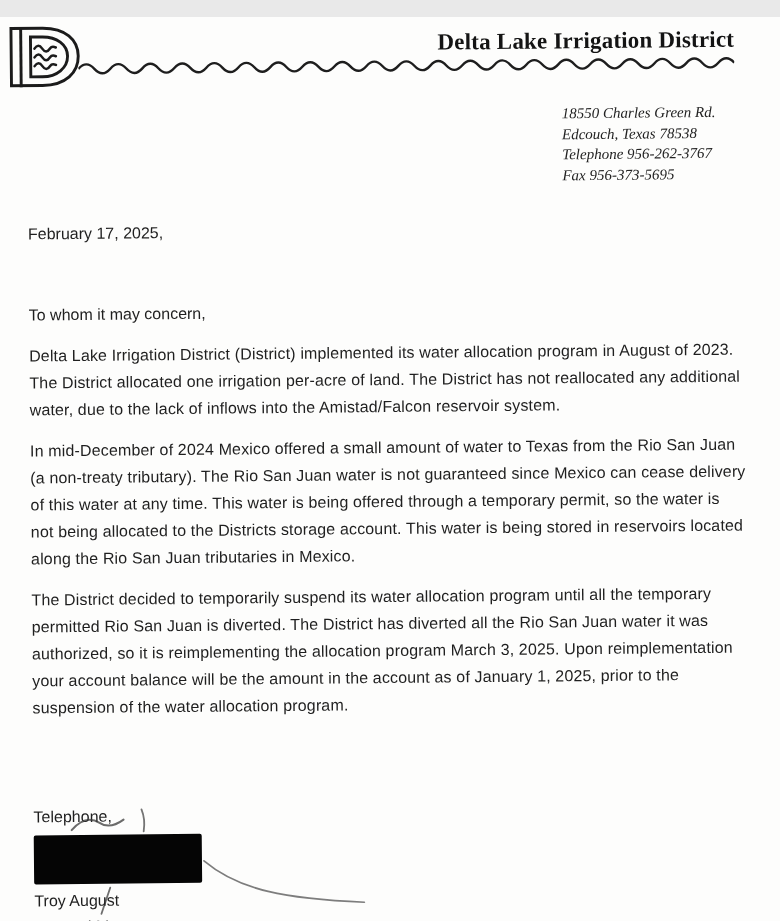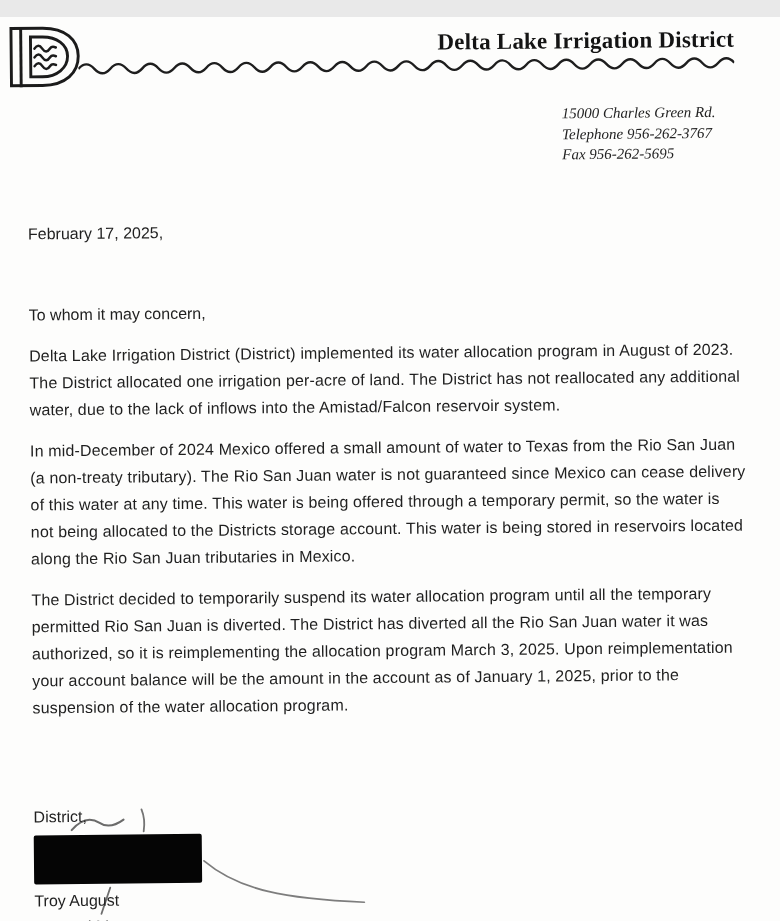--- a/index.html
+++ b/index.html
@@ -89,36 +89,37 @@
       </g>
     </svg>
 
     <svg class="wave-rule" viewBox="0 0 656 18" preserveAspectRatio="none" aria-hidden="true">
       <path d="M0 9 Q8 0 16 9 T32 9 T48 9 T64 9 T80 9 T96 9 T112 9 T128 9 T144 9 T160 9 T176 9 T192 9 T208 9 T224 9 T240 9 T256 9 T272 9 T288 9 T304 9 T320 9 T336 9 T352 9 T368 9 T384 9 T400 9 T416 9 T432 9 T448 9 T464 9 T480 9 T496 9 T512 9 T528 9 T544 9 T560 9 T576 9 T592 9 T608 9 T624 9 T640 9 T656 9" fill="none" stroke="#1e1e1e" stroke-width="2.4"></path>
     </svg>
 
     <div class="letterhead-title">Delta Lake Irrigation District</div>
 
     <div class="address-block">
-      <div>15000 Charles Green Rd.</div>
+      <div>18550 Charles Green Rd.</div>
+      <div>Edcouch, Texas 78538</div>
       <div>Telephone 956-262-3767</div>
-      <div>Fax 956-262-5695</div>
+      <div>Fax 956-373-5695</div>
     </div>
 
     <div class="date-line">February 17, 2025,</div>
 
     <div class="salutation">To whom it may concern,</div>
 
     <div class="body-text">
       <p>Delta Lake Irrigation District (District) implemented its water allocation program in August of 2023. The District allocated one irrigation per-acre of land. The District has not reallocated any additional water, due to the lack of inflows into the Amistad/Falcon reservoir system.</p>
       <p>In mid-December of 2024 Mexico offered a small amount of water to Texas from the Rio San Juan (a non-treaty tributary). The Rio San Juan water is not guaranteed since Mexico can cease delivery of this water at any time. This water is being offered through a temporary permit, so the water is not being allocated to the Districts storage account. This water is being stored in reservoirs located along the Rio San Juan tributaries in Mexico.</p>
       <p>The District decided to temporarily suspend its water allocation program until all the temporary permitted Rio San Juan is diverted. The District has diverted all the Rio San Juan water it was authorized, so it is reimplementing the allocation program March 3, 2025. Upon reimplementation your account balance will be the amount in the account as of January 1, 2025, prior to the suspension of the water allocation program.</p>
     </div>
 
-    <div class="closing">District,</div>
+    <div class="closing">Telephone,</div>
 
     <div class="redaction-box"></div>
 
     <svg class="signature-ink" viewBox="0 0 430 140" aria-hidden="true">
       <g fill="none" stroke-linecap="round">
         <path d="M48 32 q14 -16 28 -7 q10 7 24 -3" stroke="#3a3a3a" stroke-width="2" opacity="0.75"></path>
         <path d="M118 12 q4 10 2 22" stroke="#3a3a3a" stroke-width="1.8" opacity="0.7"></path>
         <path d="M180 64 C215 94 262 103 340 107" stroke="#6f6f6f" stroke-width="1.7" opacity="0.9"></path>
         <path d="M86 90 l-9 26" stroke="#4a4a4a" stroke-width="1.8" opacity="0.8"></path>
       </g>

